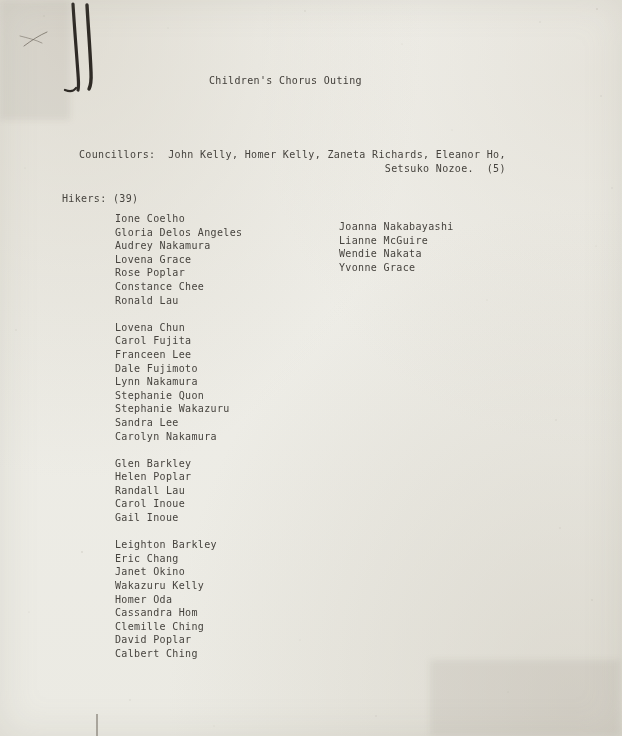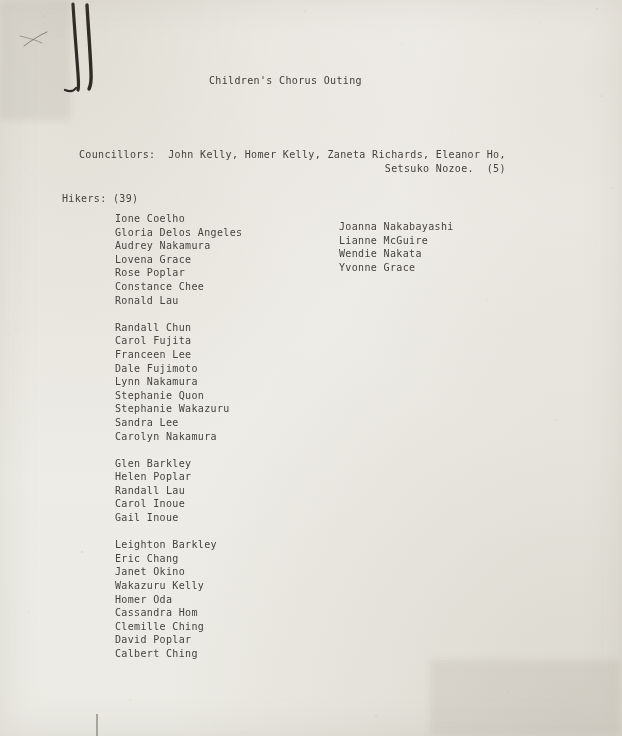--- a/index.html
+++ b/index.html
@@ -185,21 +185,21 @@
       <div class="group">
         <div class="line">Ione Coelho</div>
         <div class="line">Gloria Delos Angeles</div>
         <div class="line">Audrey Nakamura</div>
         <div class="line">Lovena Grace</div>
         <div class="line">Rose Poplar</div>
         <div class="line">Constance Chee</div>
         <div class="line">Ronald Lau</div>
       </div>
       <div class="group">
-        <div class="line">Randall Chun</div>
+        <div class="line">Lovena Chun</div>
         <div class="line">Carol Fujita</div>
         <div class="line">Franceen Lee</div>
         <div class="line">Dale Fujimoto</div>
         <div class="line">Lynn Nakamura</div>
         <div class="line">Stephanie Quon</div>
         <div class="line">Stephanie Wakazuru</div>
         <div class="line">Sandra Lee</div>
         <div class="line">Carolyn Nakamura</div>
       </div>
       <div class="group">

